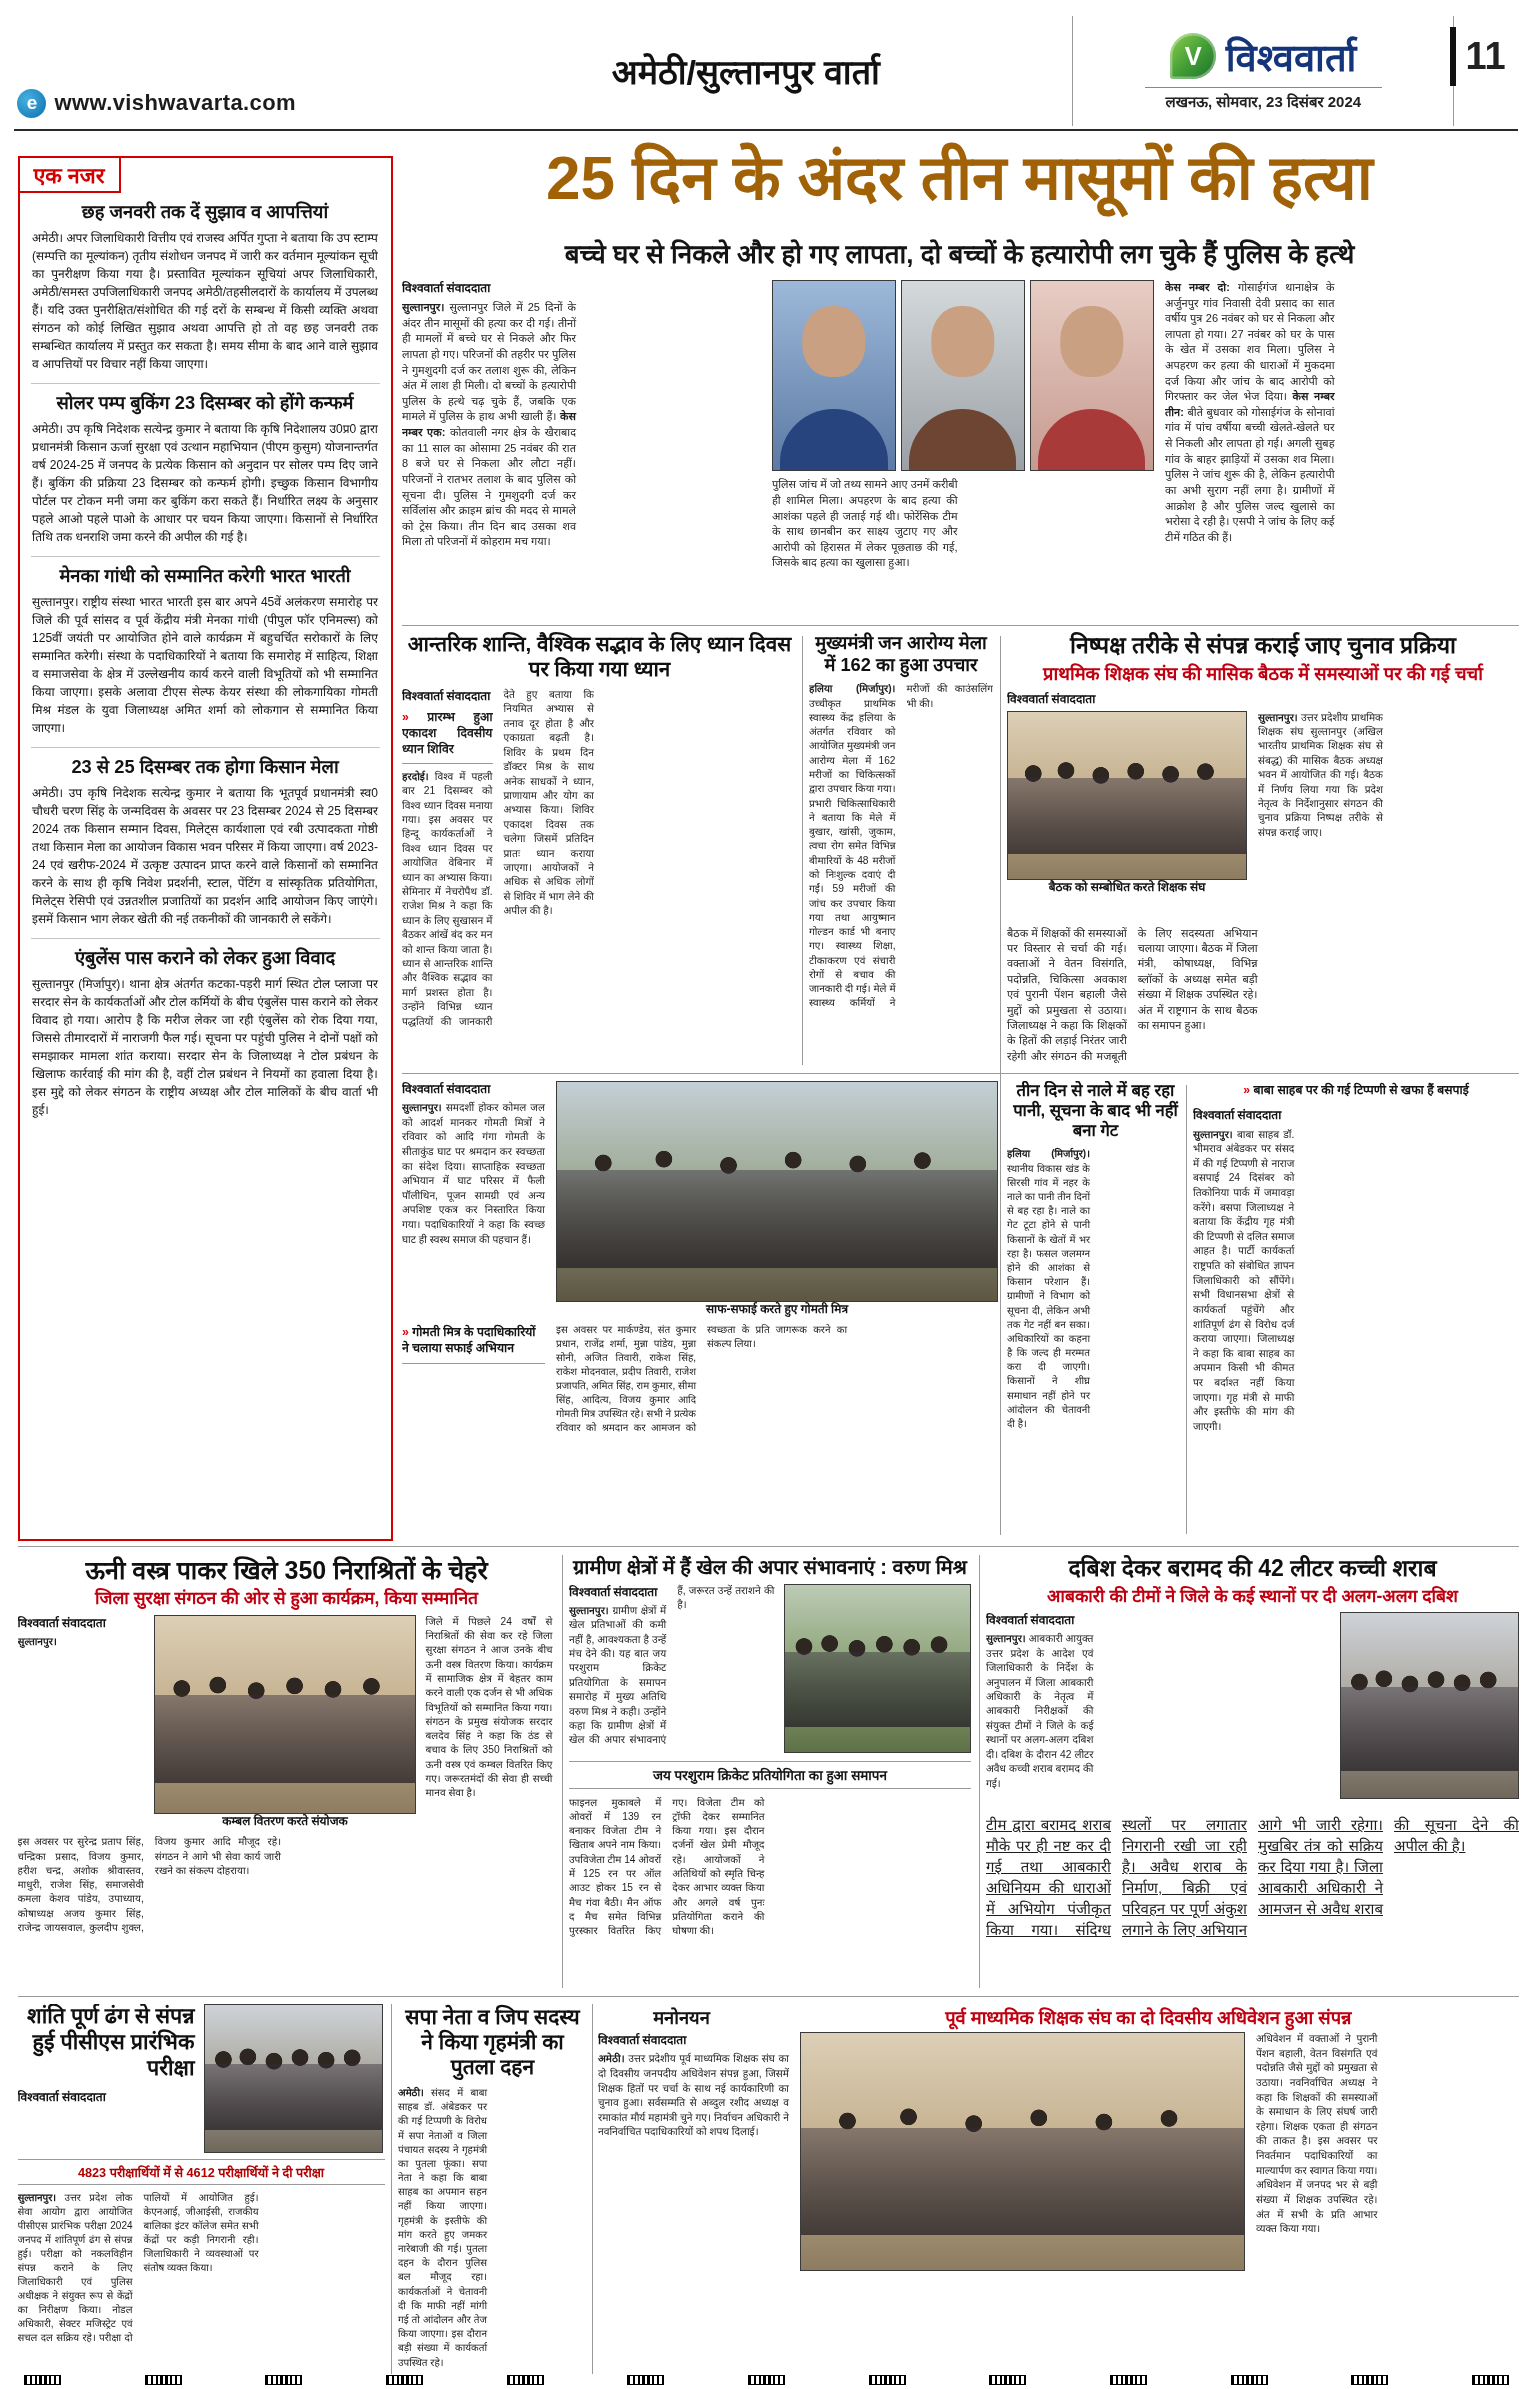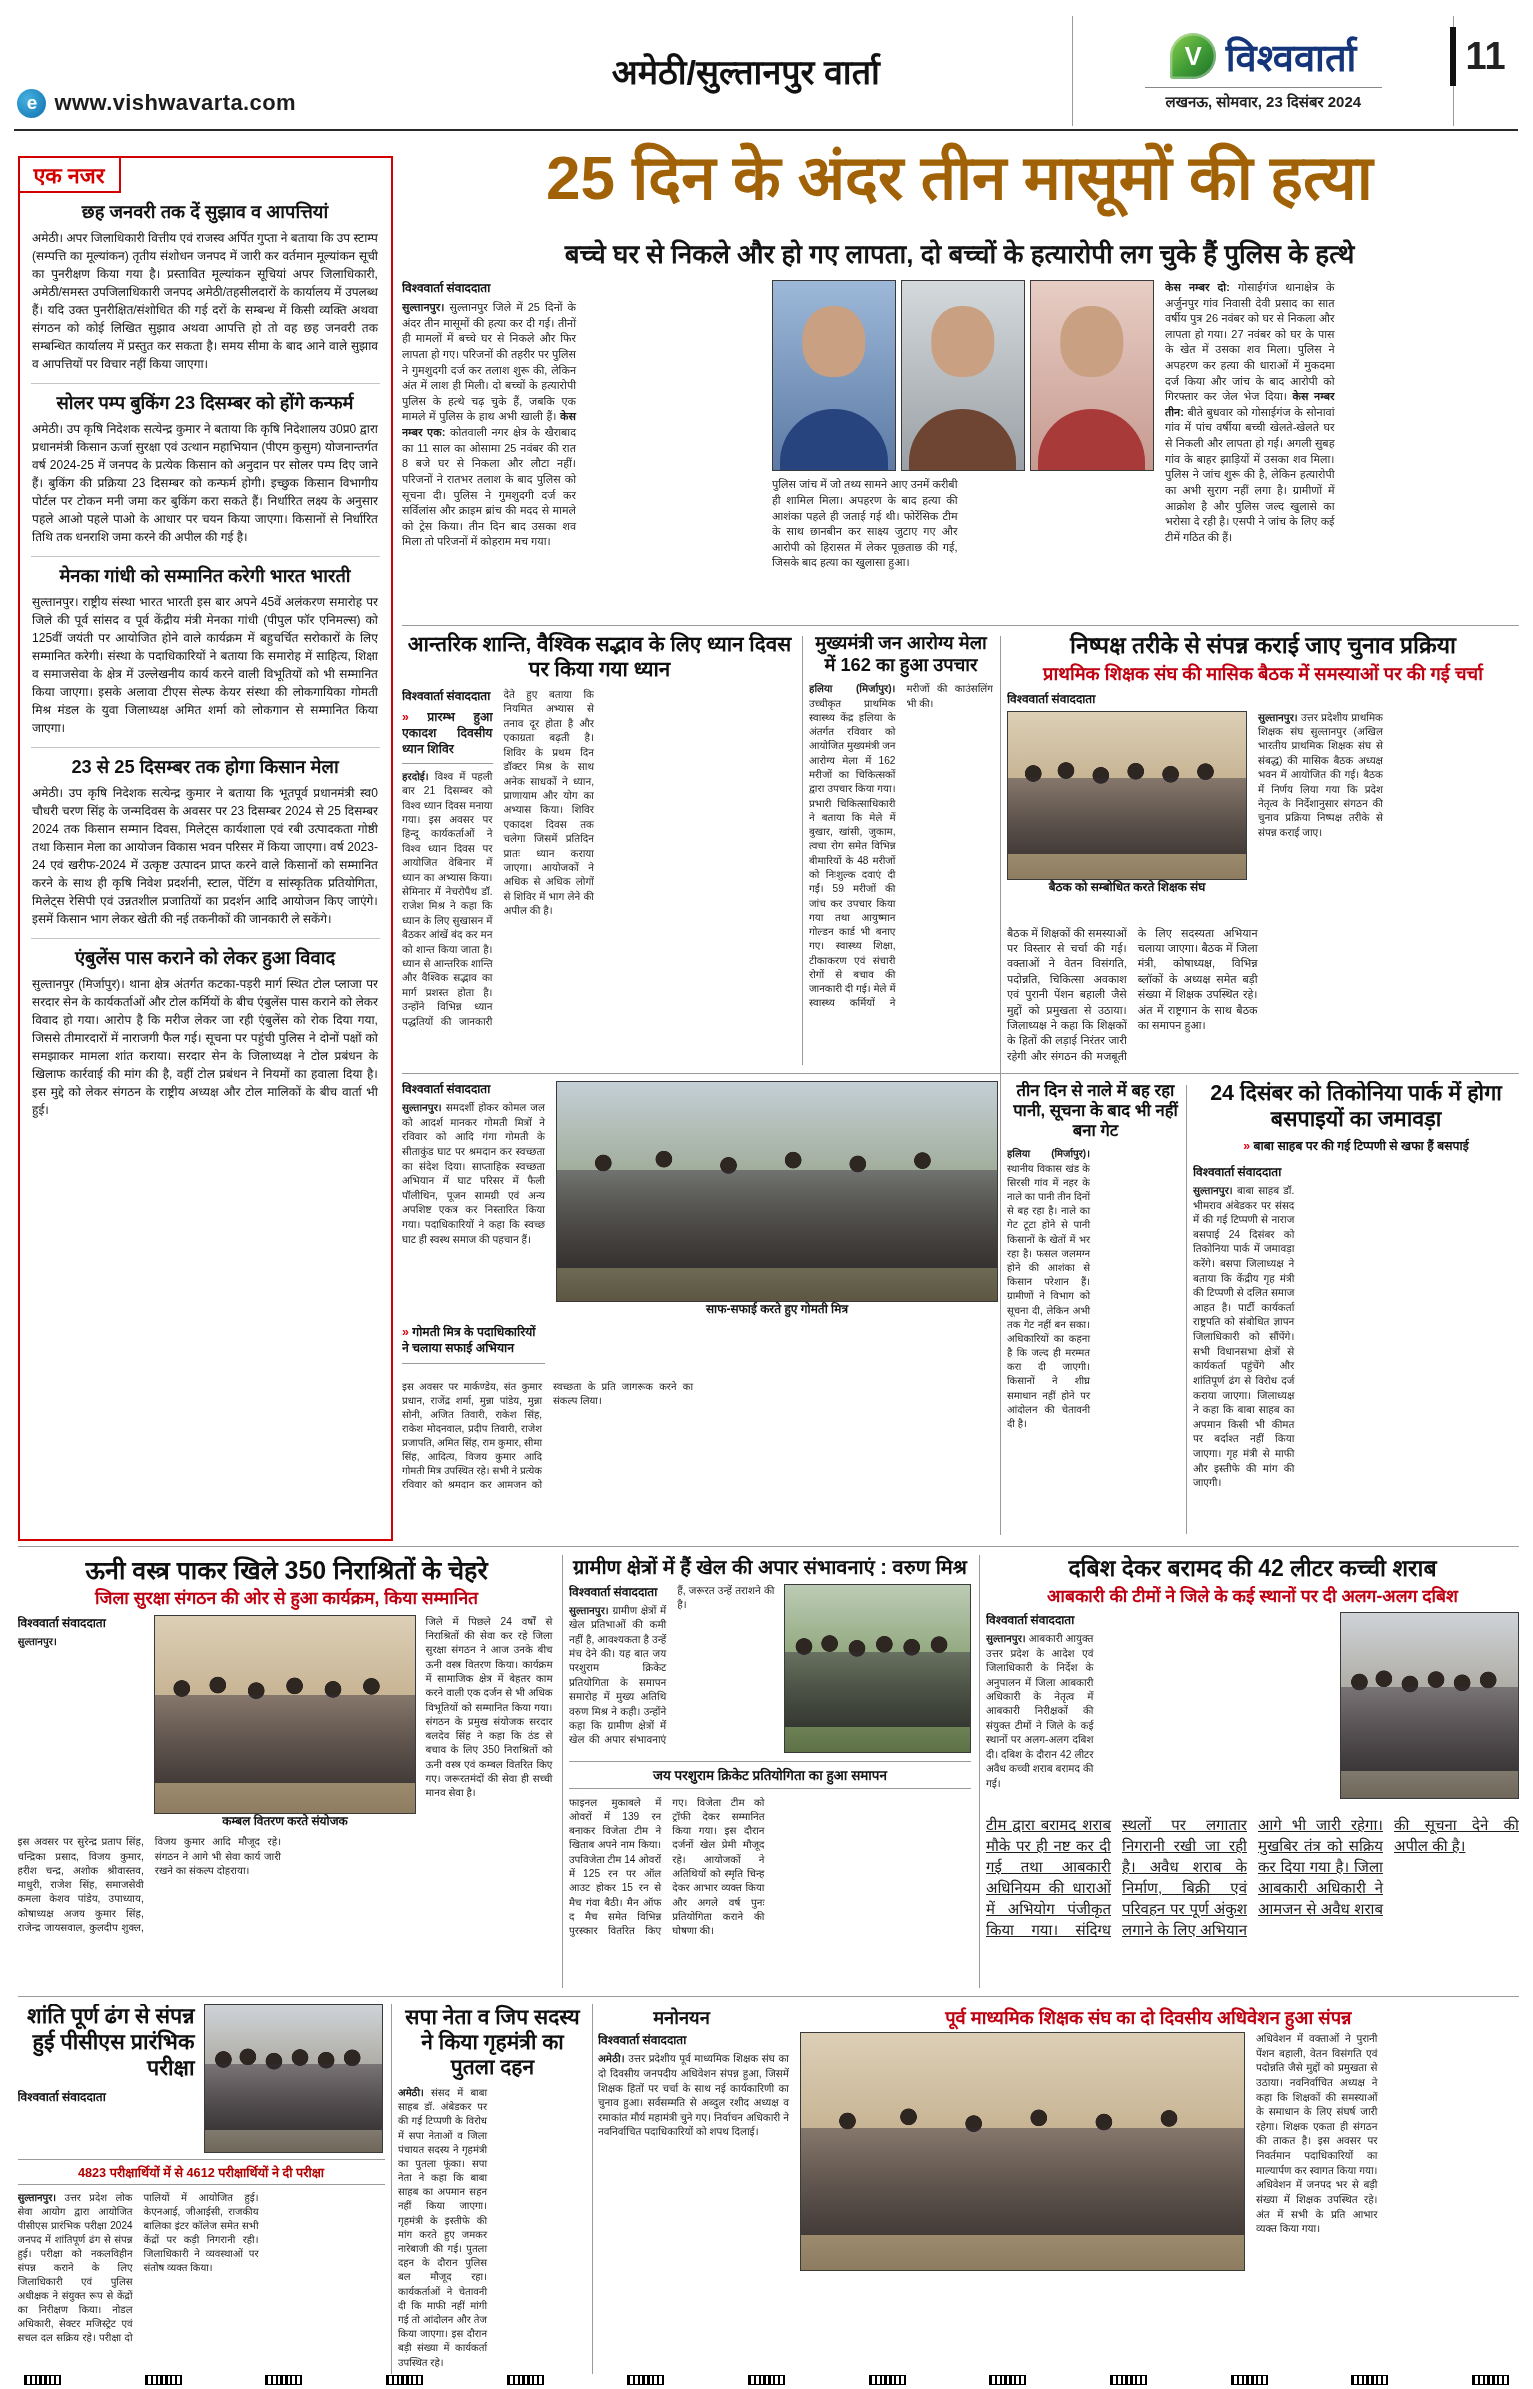--- a/index.html
+++ b/index.html
@@ -94,21 +94,21 @@
   .chunav-photo { width:240px; height:169px; }
   .chunav-row .cols { flex:1; column-count:2; height:197px; font-size:10.3px; line-height:1.4; }
   .art-chunav .cols-bottom { column-count:4; height:142px; font-size:11px; line-height:1.4; margin-top:18px; }
 
   
   .art-shram { position:absolute; left:402px; top:1081px; width:596px; height:455px; overflow:hidden; }
   .art-shram .hd { font-size:24px; margin-bottom:4.8px; }
   .shram-row { display:flex; gap:11px; }
   .shram-left { width:143px; font-size:10.3px; line-height:1.42; }
   .shram-photo { width:442px; height:221px; }
-  .shram-row2 { display:flex; gap:11px; margin-top:6.4px;flex-direction:column; }
+  .shram-row2 { display:flex; gap:11px; margin-top:6.4px; }
   .shram-pull { width:143px; }
   .shram-names { width:442px; column-count:3; height:119px; font-size:10px; line-height:1.4; }
   .art-nala { position:absolute; left:1007px; top:1081px; width:177px; height:455px; overflow:hidden; }
   .art-nala .hd { font-size:16.7px; margin-bottom:6.4px; }
   .art-nala .cols { column-count:2; height:362px; font-size:10px; line-height:1.42; }
   .art-tikonia { position:absolute; left:1193px; top:1081px; width:326px; height:455px; overflow:hidden; }
   .art-tikonia .hd { font-size:21.5px; margin-bottom:4.8px; }
   .art-tikonia .pull { text-align:center; border-bottom:none; margin-bottom:3.2px; }
   .art-tikonia .cols { column-count:3; height:334px; font-size:10.3px; line-height:1.42; }
 
@@ -309,21 +309,20 @@
     <div class="hd">तीन दिन से नाले में बह रहा पानी, सूचना के बाद भी नहीं बना गेट</div>
     <div class="cols bt">
       <span class="dl">हलिया (मिर्जापुर)।</span>
       <span>स्थानीय विकास खंड के सिरसी गांव में नहर के नाले का पानी तीन दिनों से बह रहा है। नाले का गेट टूटा होने से पानी किसानों के खेतों में भर रहा है। फसल जलमग्न होने की आशंका से किसान परेशान हैं। ग्रामीणों ने विभाग को सूचना दी, लेकिन अभी तक गेट नहीं बन सका। अधिकारियों का कहना है कि जल्द ही मरम्मत करा दी जाएगी। किसानों ने शीघ्र समाधान नहीं होने पर आंदोलन की चेतावनी दी है।</span>
     </div>
   </div>
 
   <div class="vrule" style="left:1186px; top:1085px; height:449px;"></div>
 
   <div class="art-tikonia">
-    <div class="hd">24 दिसंबर को तिकोनिया पार्क में होगा बसपाइयों का जमावड़ा</div>
     <div class="pull">बाबा साहब पर की गई टिप्पणी से खफा हैं बसपाई</div>
     <div class="cols bt">
       <div class="byline">विश्ववार्ता संवाददाता</div>
       <span class="dl">सुल्तानपुर।</span>
       <span>बाबा साहब डॉ. भीमराव अंबेडकर पर संसद में की गई टिप्पणी से नाराज बसपाई 24 दिसंबर को तिकोनिया पार्क में जमावड़ा करेंगे। बसपा जिलाध्यक्ष ने बताया कि केंद्रीय गृह मंत्री की टिप्पणी से दलित समाज आहत है। पार्टी कार्यकर्ता राष्ट्रपति को संबोधित ज्ञापन जिलाधिकारी को सौंपेंगे। सभी विधानसभा क्षेत्रों से कार्यकर्ता पहुंचेंगे और शांतिपूर्ण ढंग से विरोध दर्ज कराया जाएगा। जिलाध्यक्ष ने कहा कि बाबा साहब का अपमान किसी भी कीमत पर बर्दाश्त नहीं किया जाएगा। गृह मंत्री से माफी और इस्तीफे की मांग की जाएगी।</span>
     </div>
   </div>
 
   <div class="hrule" style="left:17.5px; top:1546px; width:1501px;"></div>
 

